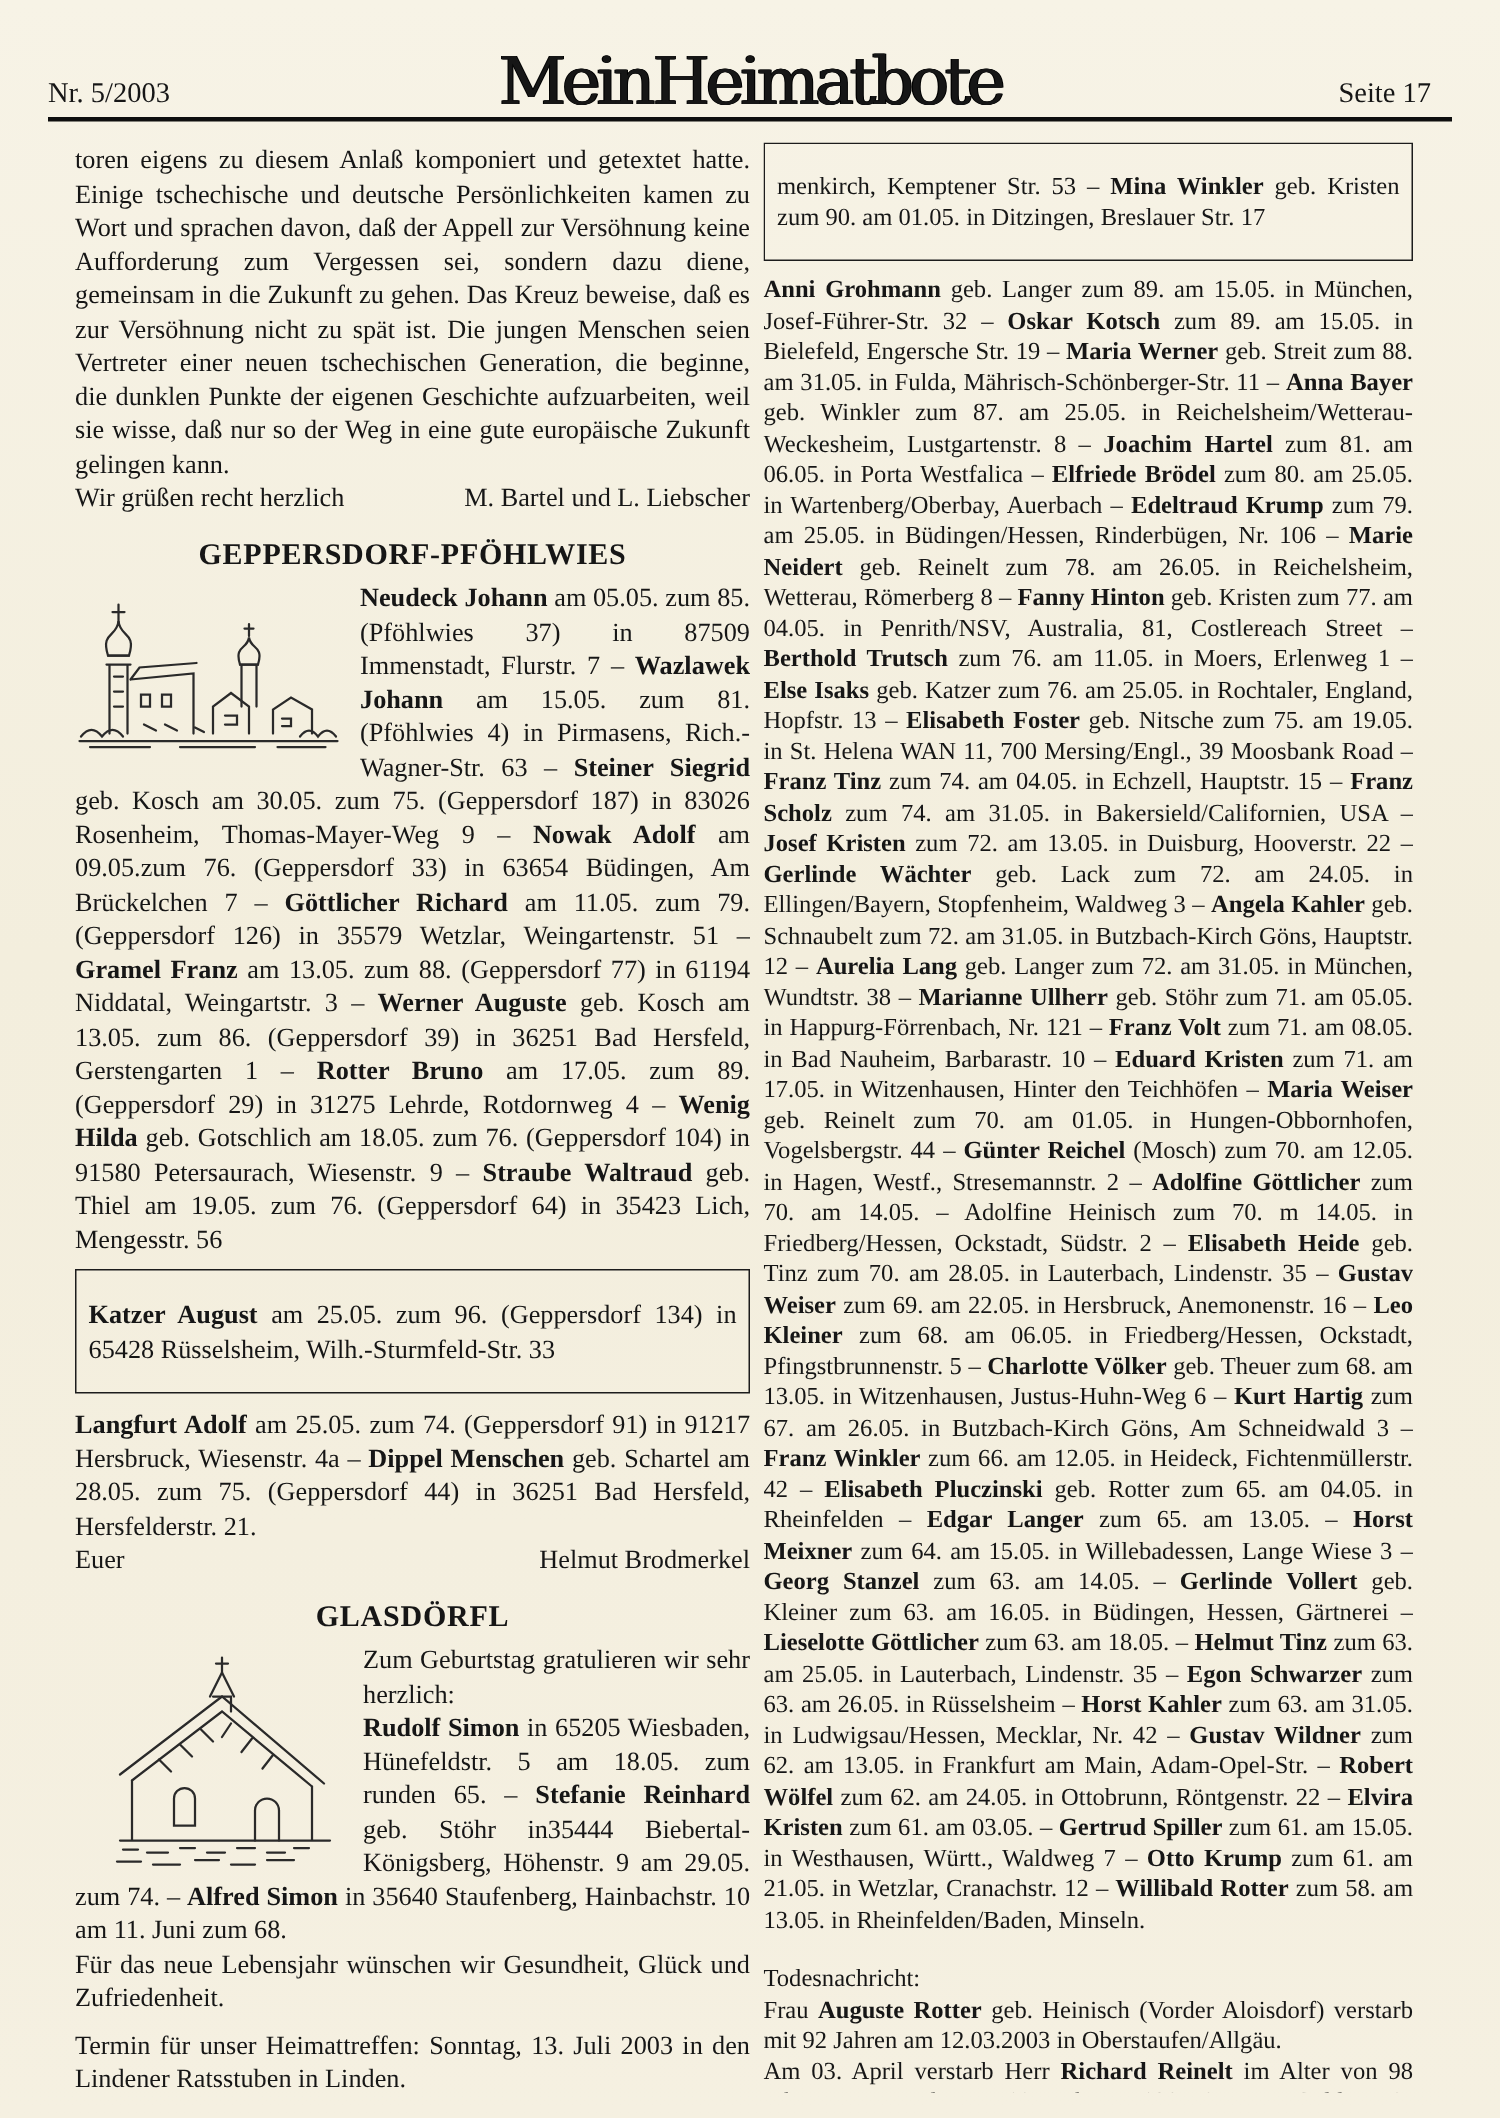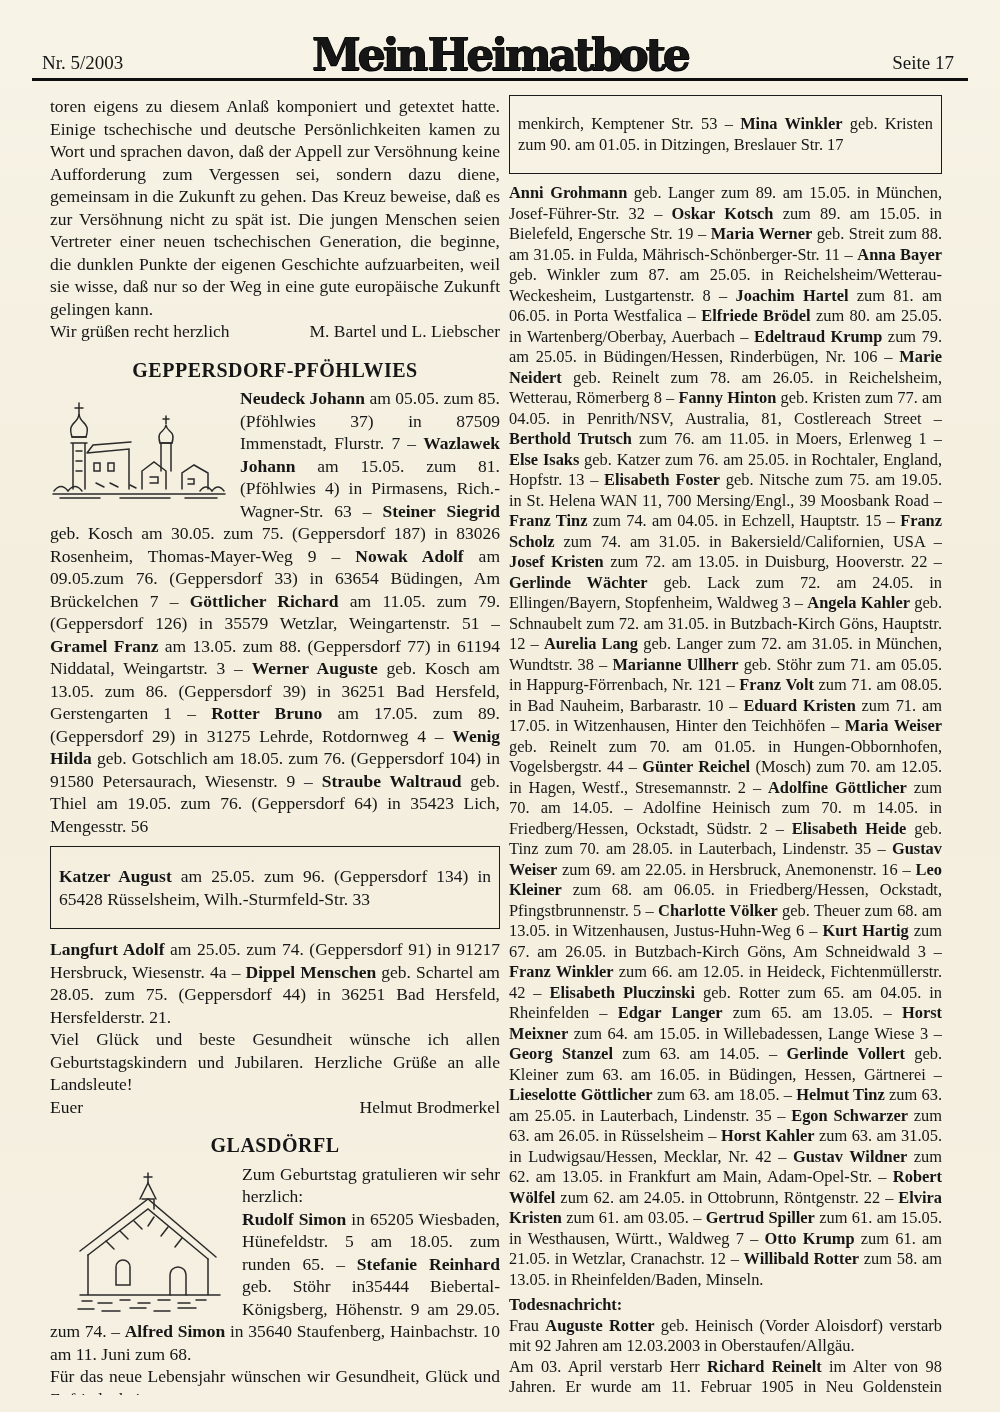--- a/index.html
+++ b/index.html
@@ -2,38 +2,38 @@
 <html lang="de"><head>
 <meta charset="utf-8">
 <style>
   html,body{margin:0;padding:0;}
   .page{
     width:1000px;height:1412px;position:relative;overflow:hidden;
     background:linear-gradient(180deg,#f7f3e6 0%,#f3eedd 45%,#f5f0e1 100%);
     font-family:"Liberation Serif","DejaVu Serif",serif;color:#161616;
   }
   .header{position:relative;height:78px;margin:0 32px;border-bottom:3px solid #0e0e0e;}
-  .issue{position:absolute;left:10px;bottom:4px;font-size:19px;}
+  .issue{position:absolute;left:0;bottom:4px;font-size:19px;}
   .pageno{position:absolute;right:14px;bottom:4px;font-size:19px;}
   .masthead{
     position:absolute;left:0;right:0;bottom:-2px;text-align:center;
-    font-family:"DejaVu Serif",serif;font-weight:bold;font-size:44px;
+    font-family:"DejaVu Serif",serif;font-weight:normal;font-size:44px;
     letter-spacing:-3px;word-spacing:-10px;
     text-shadow:0.7px 0 #000,-0.7px 0 #000,0 0.5px #000;
   }
   .cols{display:flex;gap:9px;padding:14px 45px 0 50px;align-items:center;}
   .col-left{width:450px;font-size:17.5px;line-height:22.5px;text-align:justify;height:1300px;overflow:hidden;}
   .col-right{width:433px;font-size:16.4px;line-height:20.5px;text-align:justify;height:1300px;overflow:hidden;}
   p{margin:0;}
   .row{display:flex;justify-content:space-between;}
   .sig{}
   .heading{text-align:center;font-weight:bold;font-size:20px;letter-spacing:.5px;margin:16px 0 6px;}
   .box{border:1.6px solid #1c1c1c;padding:18px 8px;margin:9px 0;}
   .sketch{float:left;margin:4px 12px 2px 0;}
-  .obit-head{font-weight:bold;margin-top:5px;}
+  .obit-head{font-weight:normal;margin-top:19px;}
   .clear{clear:both;}
   b{font-weight:bold;}
   svg{display:block;}
 </style>
 </head>
 <body>
 
 <div class="page">
 
   <div class="header">
@@ -71,21 +71,20 @@
             <path d="M3 103 h172 M10 107 h40 M70 107 h50 M135 107 h32"></path>
             <path d="M46 92 l8 4 M60 92 l8 4 M80 94 l6 3"></path>
           </svg>
         </span>
         <p><b>Neudeck Johann</b> am 05.05. zum 85. (Pföhlwies 37) in 87509 Immenstadt, Flurstr. 7 – <b>Wazlawek Johann</b> am 15.05. zum 81. (Pföhlwies 4) in Pirmasens, Rich.-Wagner-Str. 63 – <b>Steiner Siegrid</b> geb. Kosch am 30.05. zum 75. (Geppersdorf 187) in 83026 Rosenheim, Thomas-Mayer-Weg 9 – <b>Nowak Adolf</b> am 09.05.zum 76. (Geppersdorf 33) in 63654 Büdingen, Am Brückelchen 7 – <b>Göttlicher Richard</b> am 11.05. zum 79. (Geppersdorf 126) in 35579 Wetzlar, Weingartenstr. 51 – <b>Gramel Franz</b> am 13.05. zum 88. (Geppersdorf 77) in 61194 Niddatal, Weingartstr. 3 – <b>Werner Auguste</b> geb. Kosch am 13.05. zum 86. (Geppersdorf 39) in 36251 Bad Hersfeld, Gerstengarten 1 – <b>Rotter Bruno</b> am 17.05. zum 89. (Geppersdorf 29) in 31275 Lehrde, Rotdornweg 4 – <b>Wenig Hilda</b> geb. Gotschlich am 18.05. zum 76. (Geppersdorf 104) in 91580 Petersaurach, Wiesenstr. 9 – <b>Straube Waltraud</b> geb. Thiel am 19.05. zum 76. (Geppersdorf 64) in 35423 Lich, Mengesstr. 56</p>
         <div class="clear"></div>
         <div class="box">
           <p><b>Katzer August</b> am 25.05. zum 96. (Geppersdorf 134) in 65428 Rüsselsheim, Wilh.-Sturmfeld-Str. 33</p>
         </div>
         <p><b>Langfurt Adolf</b> am 25.05. zum 74. (Geppersdorf 91) in 91217 Hersbruck, Wiesenstr. 4a – <b>Dippel Menschen</b> geb. Schartel am 28.05. zum 75. (Geppersdorf 44) in 36251 Bad Hersfeld, Hersfelderstr. 21.</p>
-        <p>Viel Glück und beste Gesundheit wünsche ich allen Geburtstagskindern und Jubilaren. Herzliche Grüße an alle Landsleute!</p>
         <div class="row">
           <span>Euer</span>
           <span class="sig">Helmut Brodmerkel</span>
         </div>
       </div>
 
       <div class="heading">GLASDÖRFL</div>
       <div>
         <span class="sketch">
           <svg width="180" height="150" viewBox="0 0 180 150" fill="none" stroke="#2a2a2a" stroke-width="1.5" stroke-linecap="round">

